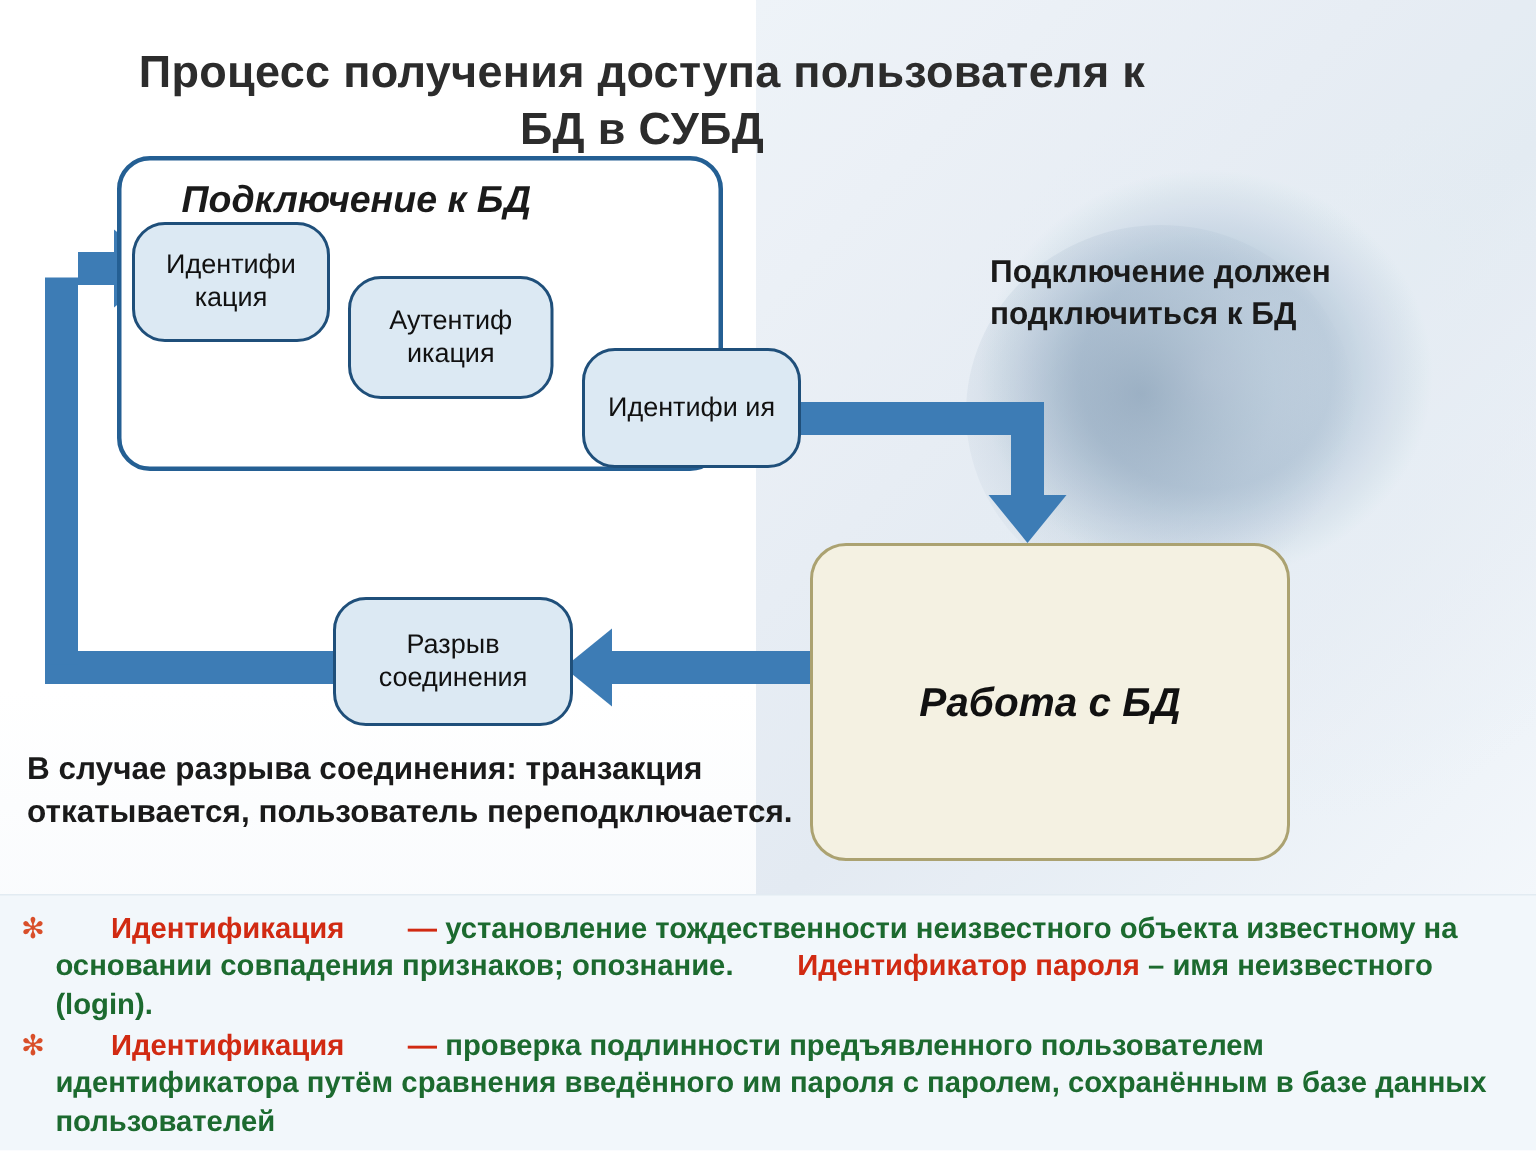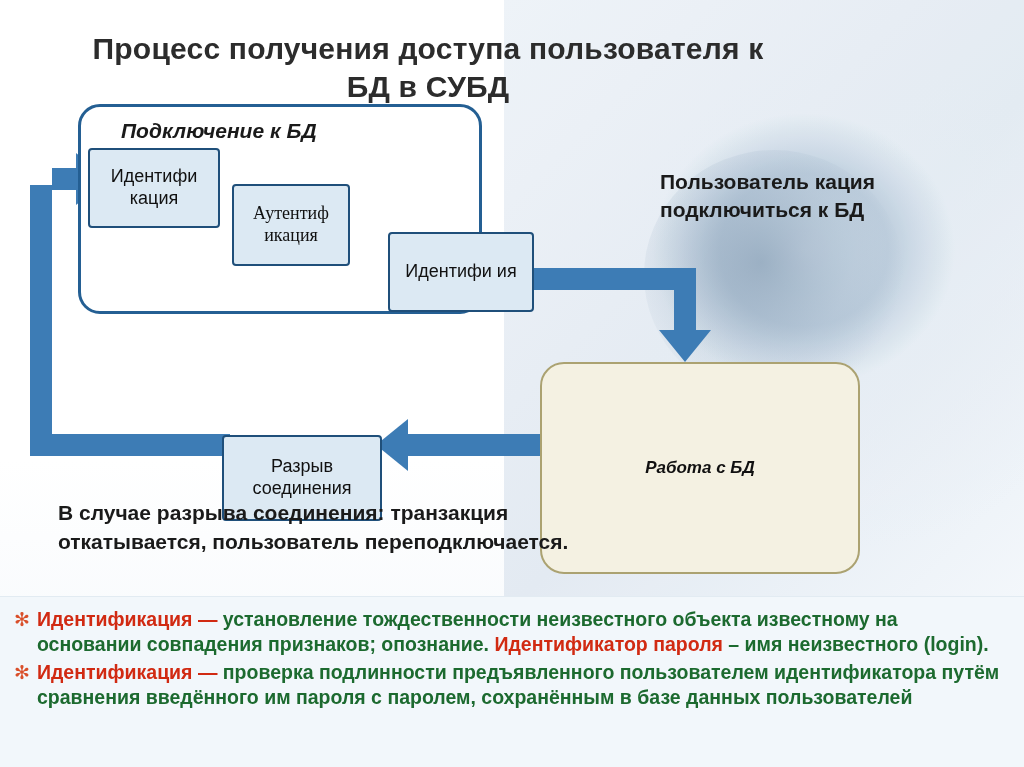--- a/index.html
+++ b/index.html
@@ -63,57 +63,57 @@
     position: absolute;
     left: 78px; top: 104px;
     width: 398px; height: 204px;
     border: 3px solid #245f93;
     border-radius: 22px;
     background: #ffffff;
   }
   .conn-box-label {
     position: absolute;
     left: 40px; top: 12px;
-    font-size: 21px;
+    font-size: 25px;
     font-weight: bold;
     font-style: italic;
     color: #1a1a1a;
   }
 
   .node {
     position: absolute;
     border: 2.5px solid #1f4f7a;
-    border-radius: 4px;
+    border-radius: 22px;
     background: #dce9f3;
     display: flex;
     align-items: center;
     justify-content: center;
     text-align: center;
     font-size: 18px;
     color: #111;
     line-height: 1.22;
     padding: 4px 0;
     box-sizing: border-box;
   }
   .node-ident { left: 88px;  top: 148px; width: 132px; height: 80px; }
-  .node-auth  { left: 232px; top: 184px; width: 118px; height: 82px; font-family: Liberation Serif, serif; }
+  .node-auth  { left: 232px; top: 184px; width: 137px; height: 82px; }
   .node-autz  { left: 388px; top: 232px; width: 146px; height: 80px; }
-  .node-break { left: 222px; top: 398px; width: 160px; height: 86px; margin-top: 37px; }
+  .node-break { left: 222px; top: 398px; width: 160px; height: 86px; }
 
   .node-work {
     position: absolute;
     left: 540px; top: 362px;
     width: 316px; height: 208px;
     border: 2.5px solid #aba271;
     border-radius: 24px;
     background: #f4f1e2;
     display: flex;
     align-items: center;
     justify-content: center;
-    font-size: 17px;
+    font-size: 27px;
     font-weight: bold;
     font-style: italic;
     color: #111;
   }
 
   
   .arrow {
     position: absolute;
     background: #3d7cb5;
   }
@@ -162,21 +162,20 @@
     line-height: 1.35;
   }
   .note-break {
     position: absolute;
     left: 18px; top: 498px;
     width: 520px;
     font-size: 21px;
     font-weight: bold;
     color: #1a1a1a;
     line-height: 1.4;
-    margin-left: 40px;
   }
 
   
   .defs {
     position: absolute;
     left: 0; top: 596px;
     width: 1024px;
     height: 171px;
     background: #f2f7fb;
     border-top: 1px solid #e2ebf2;
@@ -195,21 +194,21 @@
     margin-right: 7px;
     flex: 0 0 auto;
     padding-top: 1px;
   }
   .def-text {
     font-size: 19.5px;
     line-height: 1.3;
     color: #1c6a2f;
     font-weight: bold;
   }
-  .def-text .term { color: #d12a12; }
+  .def-text .term { color: #d12a12; margin-left: 37px; }
   .def-text .plain { color: #1c6a2f; }
 </style>
 </head>
 <body>
 
 <div id="slide">
 
   <div class="bg-photo"></div>
   <div class="bg-dark"></div>
 
@@ -230,21 +229,21 @@
   <div class="conn-box">
     <div class="conn-box-label">Подключение к БД</div>
   </div>
 
   <div class="node node-ident">Идентифи кация</div>
   <div class="node node-auth">Аутентиф икация</div>
   <div class="node node-autz">Идентифи ия</div>
   <div class="node node-break">Разрыв соединения</div>
   <div class="node-work">Работа с БД</div>
 
-  <div class="note-user">Пользователь кация подключиться к БД</div>
+  <div class="note-user">Подключение должен подключиться к БД</div>
   <div class="note-break">В случае разрыва соединения: транзакция откатывается, пользователь переподключается.</div>
 
   <div class="defs">
 
     <div class="def-row">
       <span class="bullet">✻</span>
       <span class="def-text"><span class="term">Идентификация</span><span class="term"> — </span><span class="plain">установление тождественности неизвестного объекта известному на основании совпадения признаков; опознание.</span><span class="term"> Идентификатор пароля</span><span class="plain"> – имя неизвестного (login).</span></span>
     </div>
 
     <div class="def-row">

